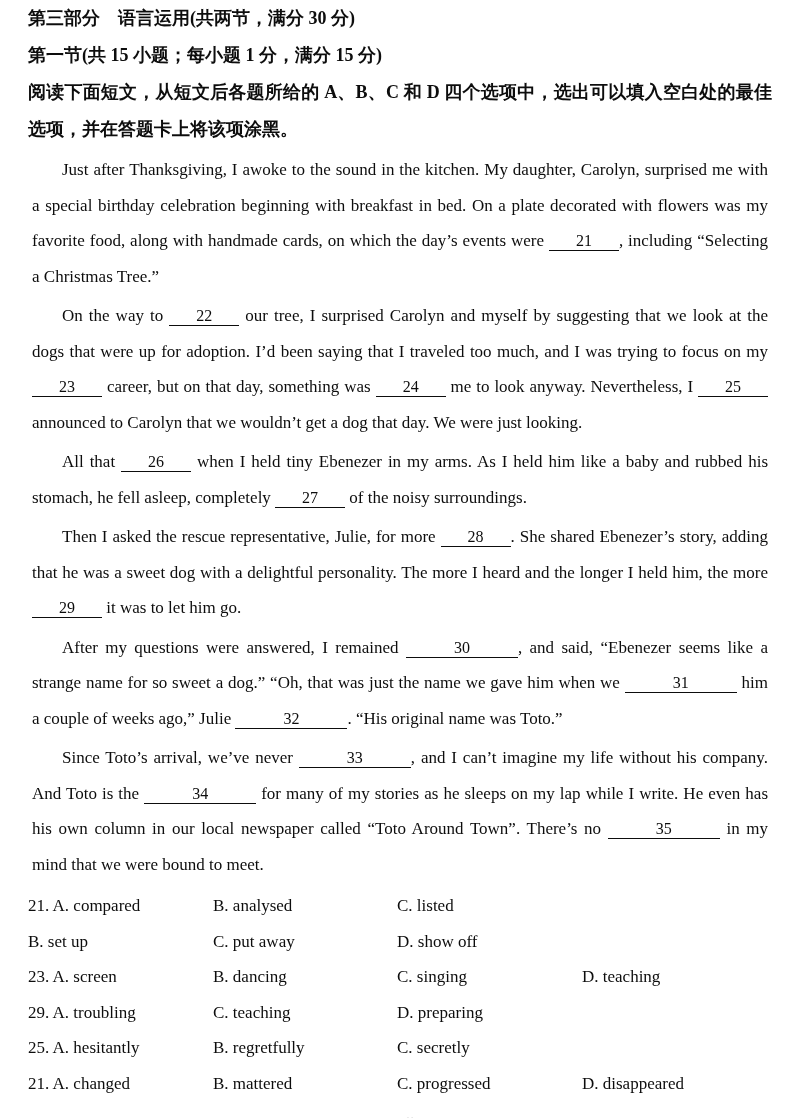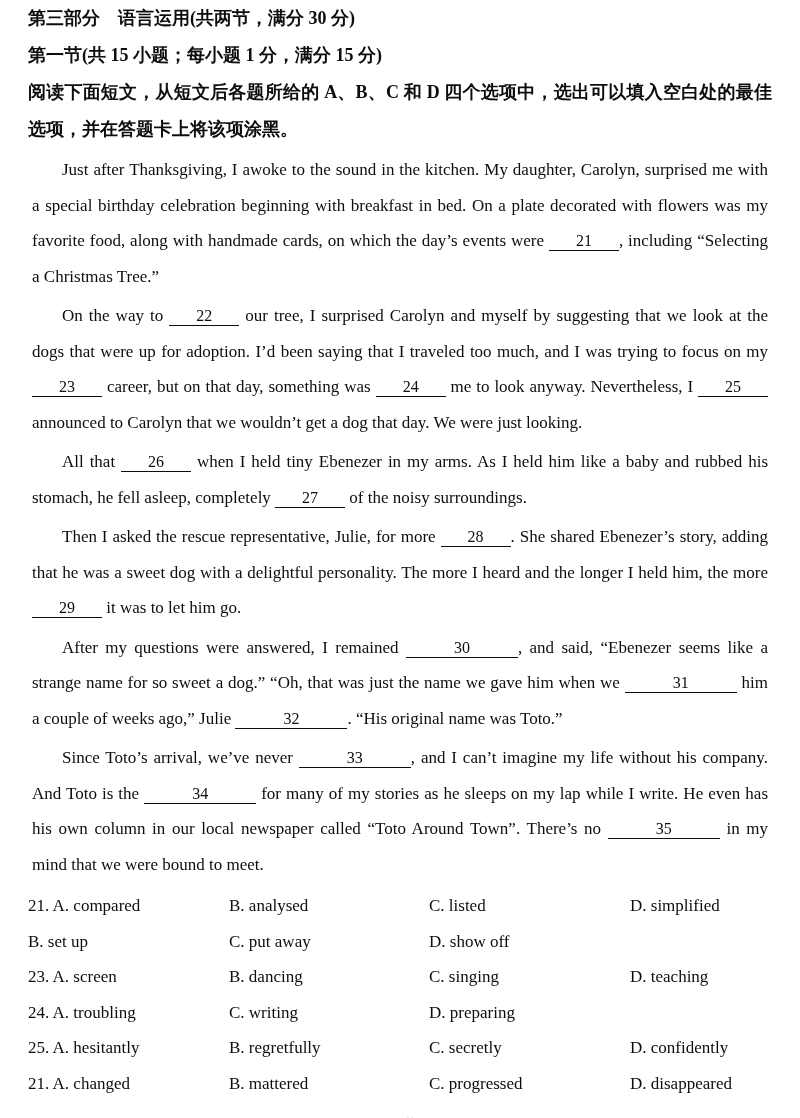--- a/index.html
+++ b/index.html
@@ -45,21 +45,20 @@
     text-indent: 0;
   }
   .blank-s { width: 70px; }
   .blank-l { width: 112px; }
   .options { margin-top: 6px; }
   .opt-row {
     display: grid;
     grid-template-columns: 185px 184px 185px auto;
     font-size: 17px;
     line-height: 35.5px;
-    gap: 16px;
   }
   .opt-cell { white-space: nowrap; }
   .footer {
     text-align: center;
     font-size: 16px;
     line-height: 30px;
     margin-top: 10px;
   }
 </style>
 </head>
@@ -77,43 +76,41 @@
       <p>Then I asked the rescue representative, Julie, for more <span class="blank blank-s">28</span>. She shared Ebenezer’s story, adding that he was a sweet dog with a delightful personality. The more I heard and the longer I held him, the more <span class="blank blank-s">29</span> it was to let him go.</p>
       <p>After my questions were answered, I remained <span class="blank blank-l">30</span>, and said, “Ebenezer seems like a strange name for so sweet a dog.” “Oh, that was just the name we gave him when we <span class="blank blank-l">31</span> him a couple of weeks ago,” Julie <span class="blank blank-l">32</span>. “His original name was Toto.”</p>
       <p>Since Toto’s arrival, we’ve never <span class="blank blank-l">33</span>, and I can’t imagine my life without his company. And Toto is the <span class="blank blank-l">34</span> for many of my stories as he sleeps on my lap while I write. He even has his own column in our local newspaper called “Toto Around Town”. There’s no <span class="blank blank-l">35</span> in my mind that we were bound to meet.</p>
     </div>
 
   <div class="options">
       <div class="opt-row">
         <div class="opt-cell">21. A. compared</div>
         <div class="opt-cell">B. analysed</div>
         <div class="opt-cell">C. listed</div>
-        <div class="opt-cell">D. simplified</div>
       </div>
       <div class="opt-row">
         <div class="opt-cell">B. set up</div>
         <div class="opt-cell">C. put away</div>
         <div class="opt-cell">D. show off</div>
       </div>
       <div class="opt-row">
         <div class="opt-cell">23. A. screen</div>
         <div class="opt-cell">B. dancing</div>
         <div class="opt-cell">C. singing</div>
         <div class="opt-cell">D. teaching</div>
       </div>
       <div class="opt-row">
-        <div class="opt-cell">24. A. troubling</div>
-        <div class="opt-cell">C. writing</div>
+        <div class="opt-cell">29. A. troubling</div>
+        <div class="opt-cell">C. teaching</div>
         <div class="opt-cell">D. preparing</div>
       </div>
       <div class="opt-row">
         <div class="opt-cell">25. A. hesitantly</div>
         <div class="opt-cell">B. regretfully</div>
         <div class="opt-cell">C. secretly</div>
-        <div class="opt-cell">D. confidently</div>
       </div>
       <div class="opt-row">
         <div class="opt-cell">21. A. changed</div>
         <div class="opt-cell">B. mattered</div>
         <div class="opt-cell">C. progressed</div>
         <div class="opt-cell">D. disappeared</div>
       </div>
     </div>
 
   <div class="footer">

